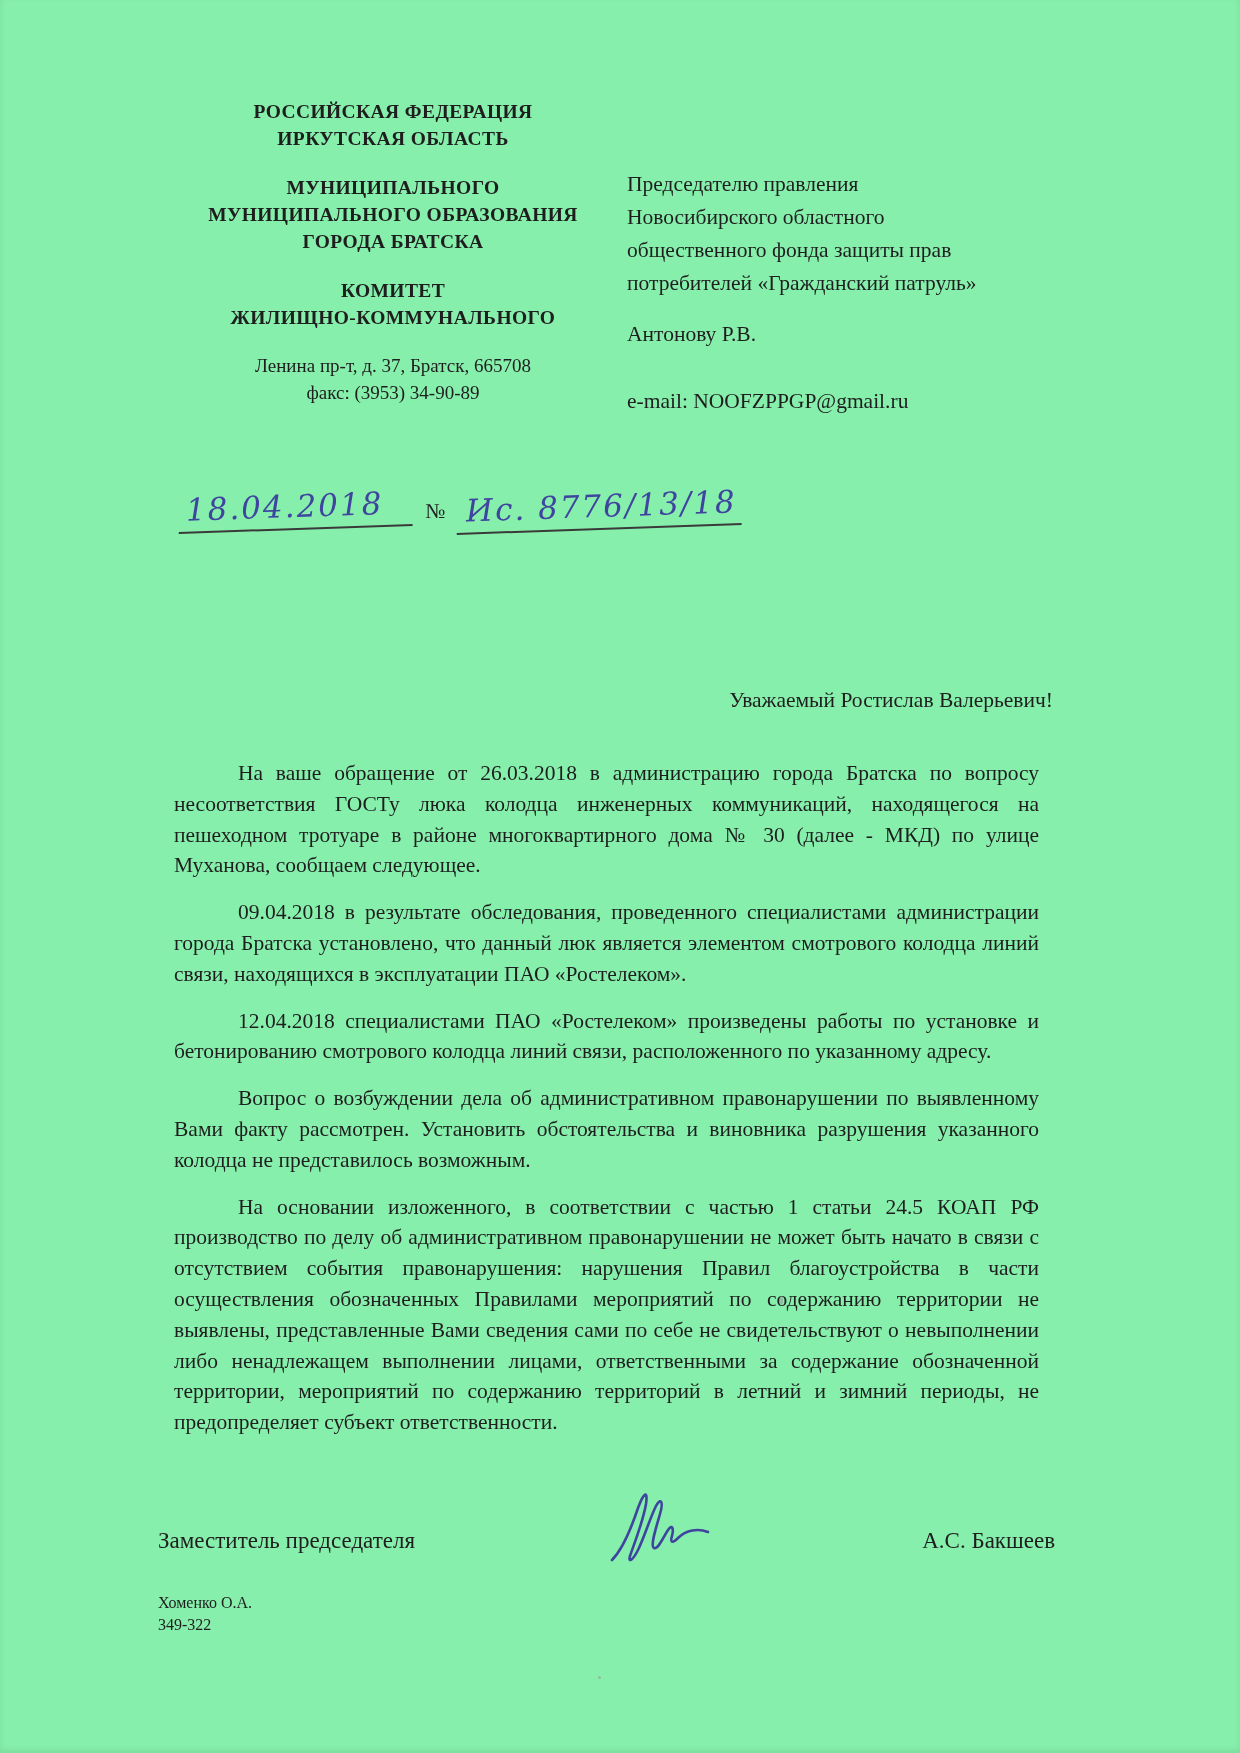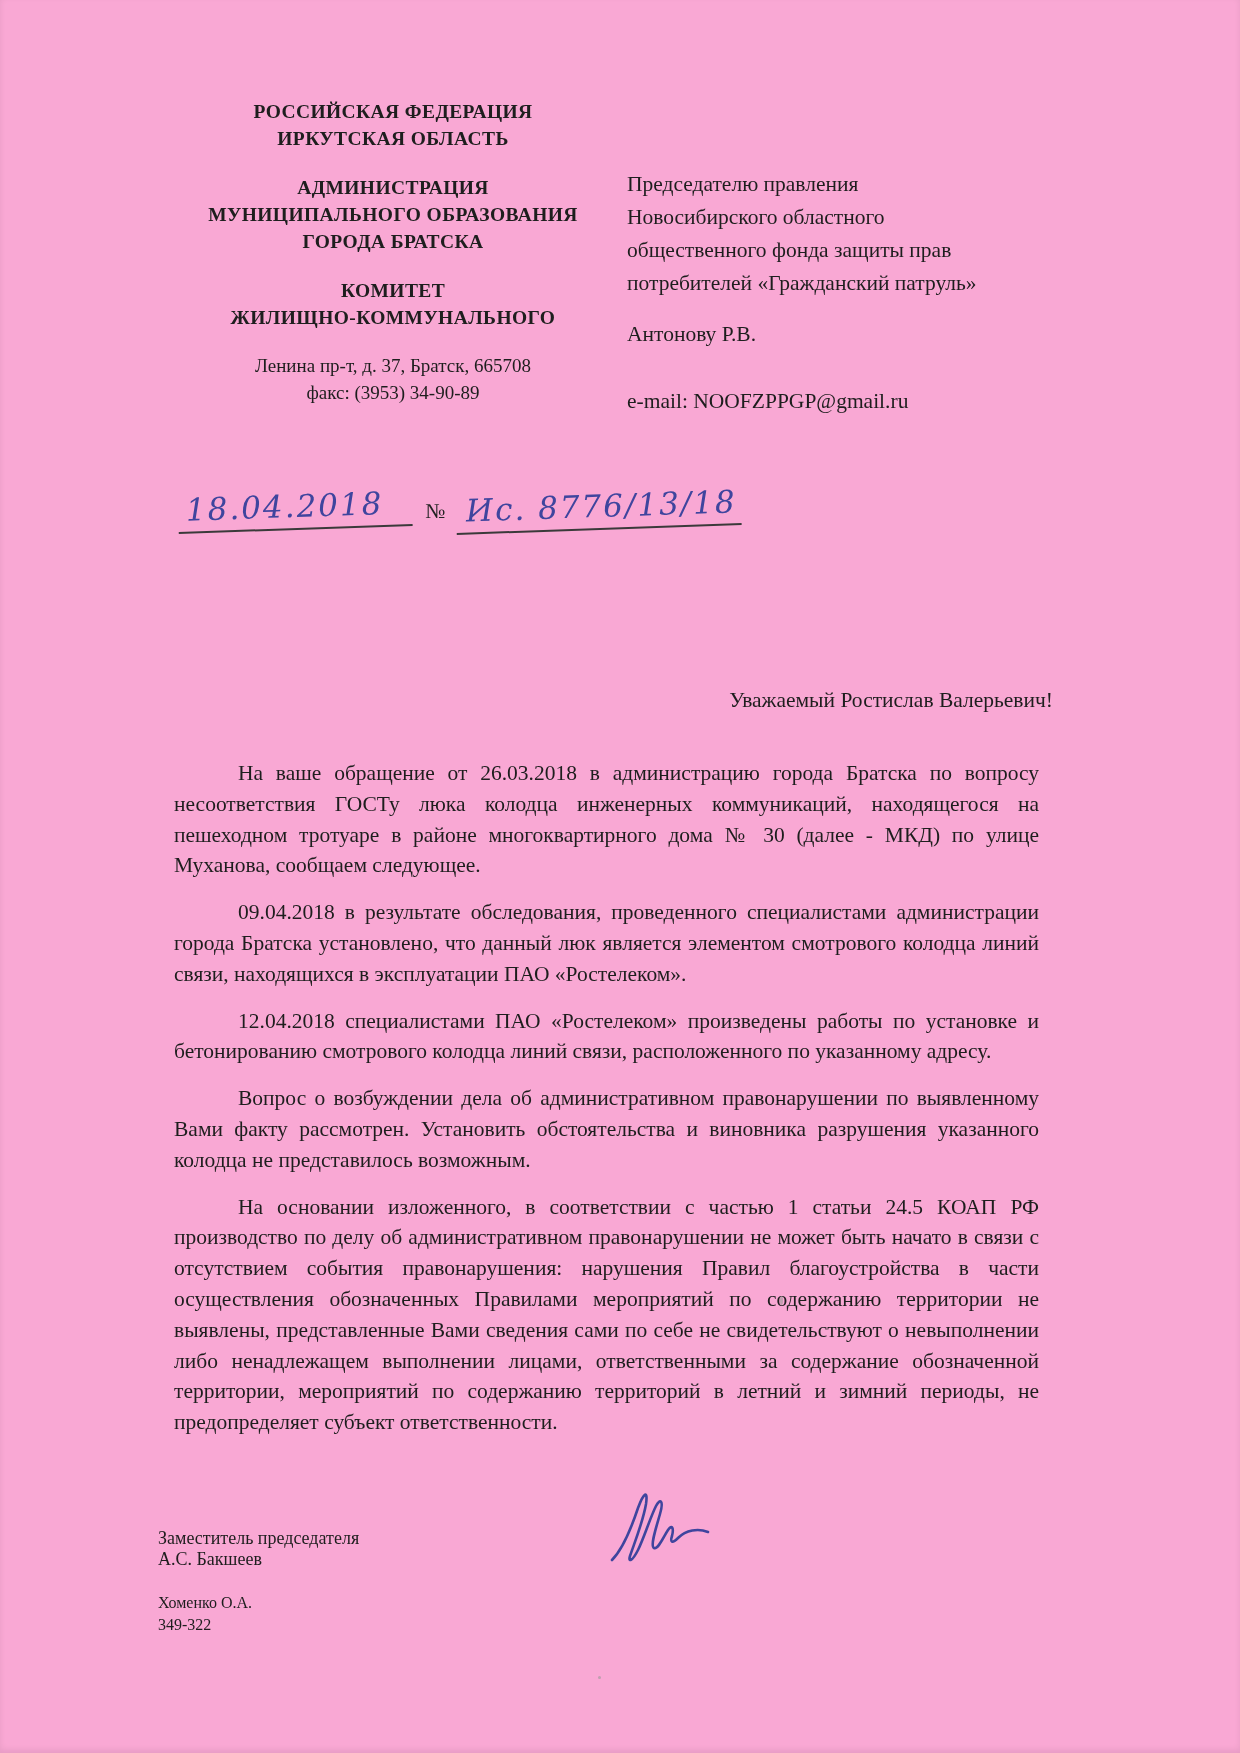--- a/index.html
+++ b/index.html
@@ -1,20 +1,20 @@
 <!DOCTYPE html>
 <html><head>
 <meta charset="utf-8">
 <style>
   html,body{margin:0;padding:0;background:#e8e8e6;}
   .page{
     position:relative;
     width:1240px;height:1753px;
     margin:0 auto;
-    background:#f9a8d4;
+    background:#86efac;
     color:#1e1e1e;
     font-family:"Liberation Serif", serif;
     overflow:hidden;
     box-shadow:inset 0 -3px 6px rgba(0,0,0,.08);
   }
   
   .sender{
     position:absolute;left:168px;top:98px;width:450px;
     text-align:center;
   }
@@ -66,22 +66,21 @@
   .body-text{
     position:absolute;left:158px;top:742px;width:897px;
     font-size:21.5px;line-height:30.8px;
     text-align:justify;
   }
   .body-text p{margin:16px;text-indent:64px;}
   
   .sigrow{
     position:absolute;left:158px;top:1528px;width:897px;
     display:flex;justify-content:space-between;align-items:flex-start;
-    font-size:18px;
-    flex-direction:column;
+    font-size:23px;
   }
   .sig-scribble{
     position:absolute;left:598px;top:1478px;width:140px;height:100px;
   }
   
   .footer{
     position:absolute;left:158px;top:1592px;
     font-size:16px;line-height:22px;
   }
   
@@ -92,21 +91,21 @@
 </style>
 </head>
 <body>
 
 <div class="page">
 
   <div class="sender">
     <div class="b">РОССИЙСКАЯ ФЕДЕРАЦИЯ</div>
     <div class="b">ИРКУТСКАЯ ОБЛАСТЬ</div>
     <div class="gap"></div>
-    <div class="b">АДМИНИСТРАЦИЯ</div>
+    <div class="b">МУНИЦИПАЛЬНОГО</div>
     <div class="b">МУНИЦИПАЛЬНОГО ОБРАЗОВАНИЯ</div>
     <div class="b">ГОРОДА БРАТСКА</div>
     <div class="gap"></div>
     <div class="b">КОМИТЕТ</div>
     <div class="b">ЖИЛИЩНО-КОММУНАЛЬНОГО</div>
     <div class="gap"></div>
     <div class="addr">Ленина пр-т, д. 37, Братск, 665708</div>
     <div class="addr">факс: (3953) 34-90-89</div>
   </div>
 

